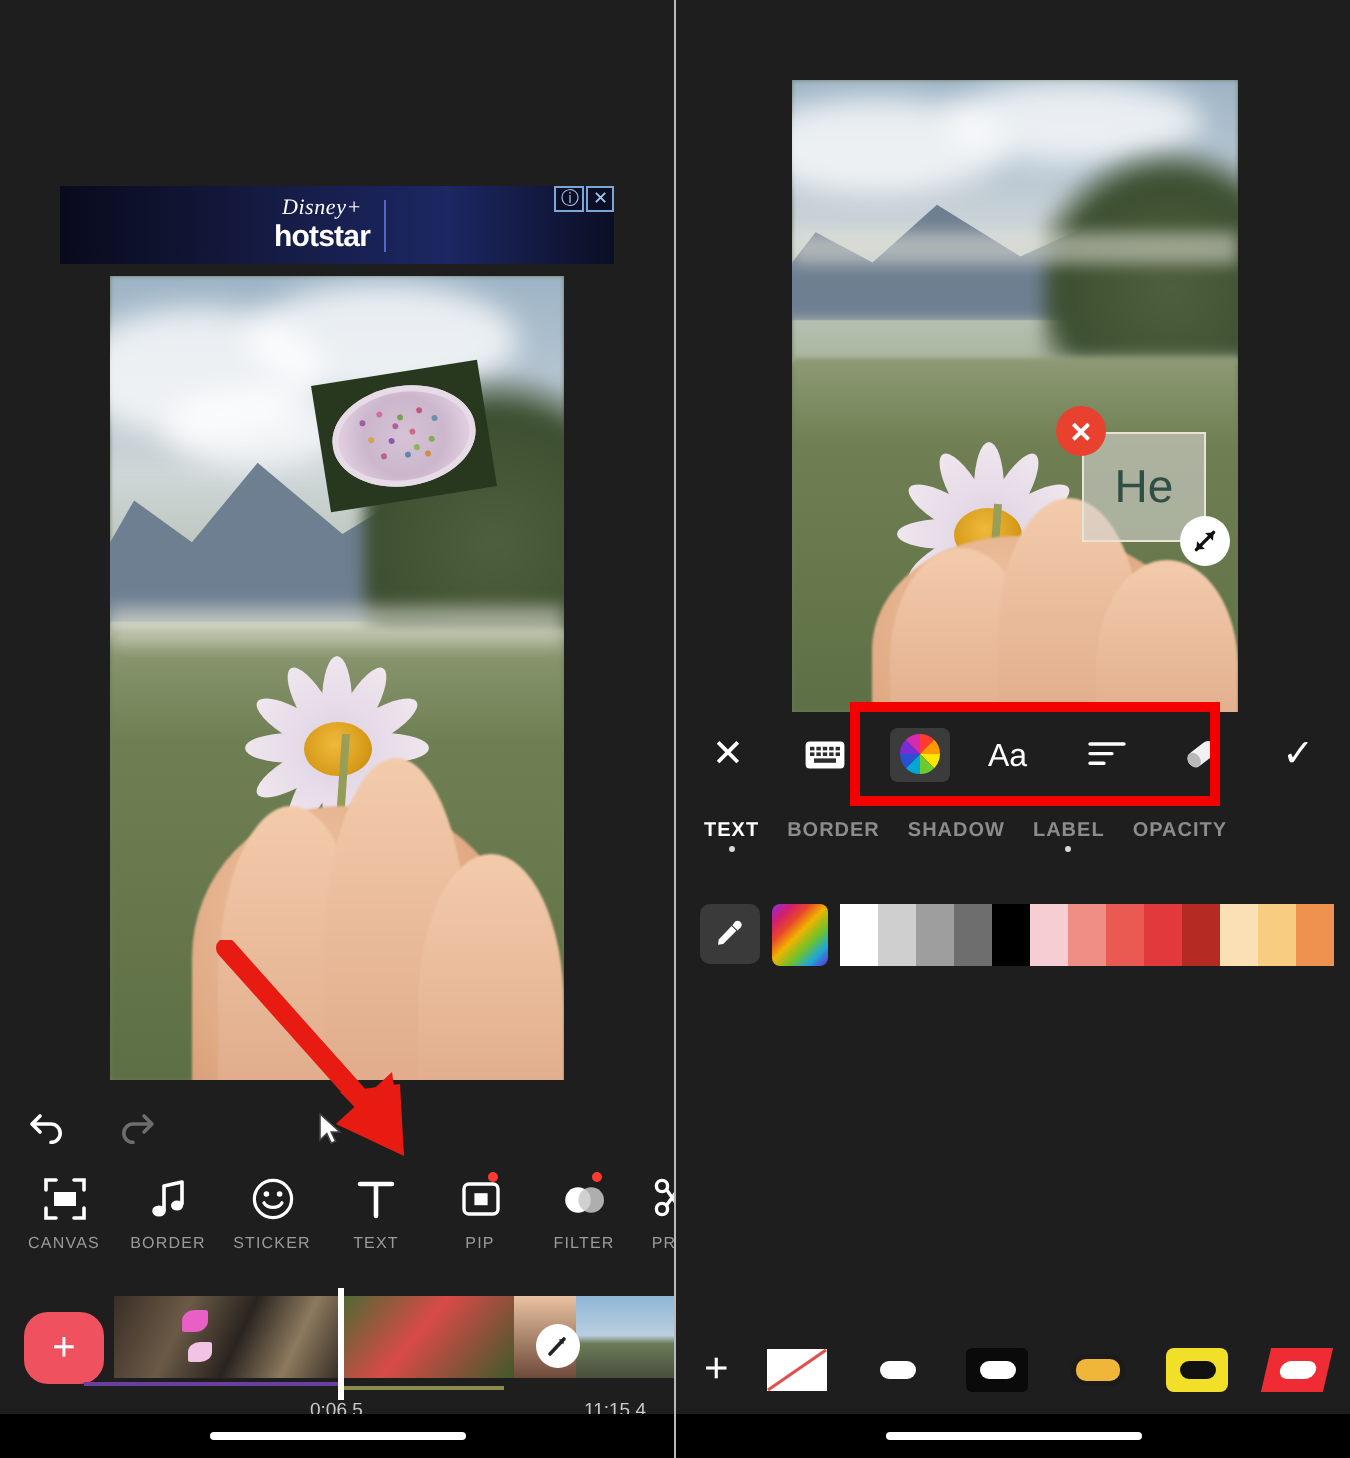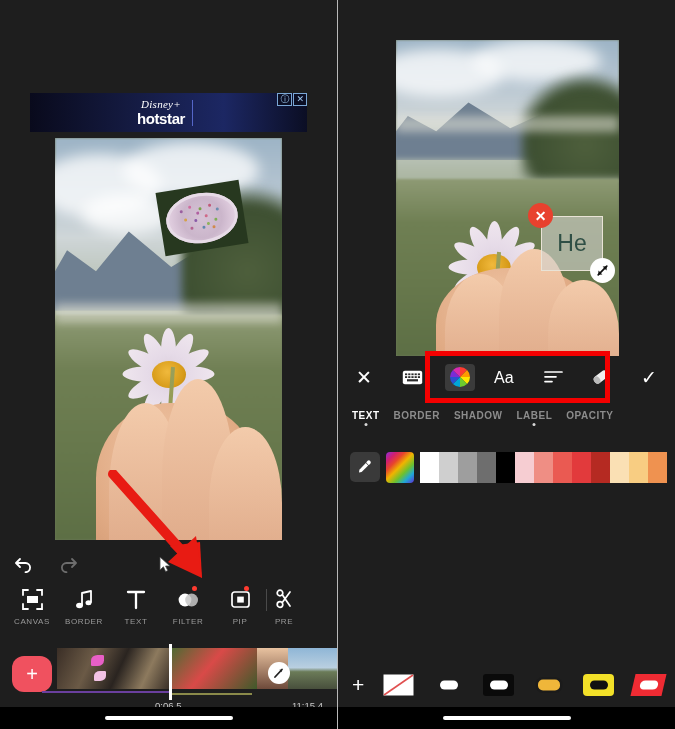--- a/index.html
+++ b/index.html
@@ -374,50 +374,61 @@
         <div class="ti">
           <svg width="20" height="21" viewBox="0 0 20 21">
               <path d="M8 16 V4 L17 2 V13" stroke="#fff" stroke-width="1.8" fill="none" stroke-linecap="round" stroke-linejoin="round"></path>
               <ellipse cx="5.5" cy="16.5" rx="3.4" ry="2.8" fill="#fff"></ellipse>
               <ellipse cx="14.5" cy="13.8" rx="3" ry="2.5" fill="#fff"></ellipse>
             </svg>
         </div>
         <div class="tl">BORDER</div>
       </div>
 
+      <div class="tool">
+        <div class="ti">
+          <svg width="21" height="21" viewBox="0 0 21 21">
+              <circle cx="10.5" cy="10.5" r="9.3" stroke="#fff" stroke-width="1.6" fill="none"></circle>
+              <circle cx="7.2" cy="8" r="1.4" fill="#fff"></circle>
+              <circle cx="13.8" cy="8" r="1.4" fill="#fff"></circle>
+              <path d="M6 12.4 a5 4 0 0 0 9 0" stroke="#fff" stroke-width="1.6" fill="none" stroke-linecap="round"></path>
+            </svg>
+        </div>
+        <div class="tl">STICKER</div>
+      </div>
 
       <div class="tool">
         <div class="ti">
           <svg width="20" height="21" viewBox="0 0 20 21">
               <path d="M2 3 H18 M10 3 V19" stroke="#fff" stroke-width="2.3" fill="none" stroke-linecap="round"></path>
             </svg>
         </div>
         <div class="tl">TEXT</div>
+      </div>
+
+      <div class="tool">
+        <div class="ti">
+          <svg width="21" height="21" viewBox="0 0 21 21">
+              <rect x="2" y="3" width="17" height="15" rx="2.5" stroke="#fff" stroke-width="1.7" fill="none"></rect>
+              <rect x="7.2" y="7.6" width="6.6" height="6" fill="#fff"></rect>
+            </svg>
+          <span class="tdot" style="right:2px;top:-2px"></span>
+        </div>
+        <div class="tl">PIP</div>
       </div>
 
       <div class="tool">
         <div class="ti">
           <svg width="22" height="19" viewBox="0 0 22 19">
               <circle cx="8" cy="10" r="6.4" fill="#ffffff"></circle>
               <circle cx="14.6" cy="10" r="6.4" fill="#c8c8c8" fill-opacity=".85"></circle>
             </svg>
           <span class="tdot" style="right:2px;top:-2px"></span>
         </div>
         <div class="tl">FILTER</div>
-      </div>
-
-      <div class="tool">
-        <div class="ti">
-          <svg width="21" height="21" viewBox="0 0 21 21">
-              <rect x="2" y="3" width="17" height="15" rx="2.5" stroke="#fff" stroke-width="1.7" fill="none"></rect>
-              <rect x="7.2" y="7.6" width="6.6" height="6" fill="#fff"></rect>
-            </svg>
-          <span class="tdot" style="right:2px;top:-2px"></span>
-        </div>
-        <div class="tl">PIP</div>
       </div>
 
       <div class="tool-sep"></div>
 
       <div class="tool" style="width:34px">
         <div class="ti">
           <svg width="17" height="21" viewBox="0 0 17 21">
               <circle cx="4" cy="4" r="2.8" stroke="#fff" stroke-width="1.7" fill="none"></circle>
               <circle cx="4" cy="15.5" r="2.8" stroke="#fff" stroke-width="1.7" fill="none"></circle>
               <path d="M6.3 5.8 L14 17 M6.3 13.6 L14 3" stroke="#fff" stroke-width="1.7" stroke-linecap="round"></path>

